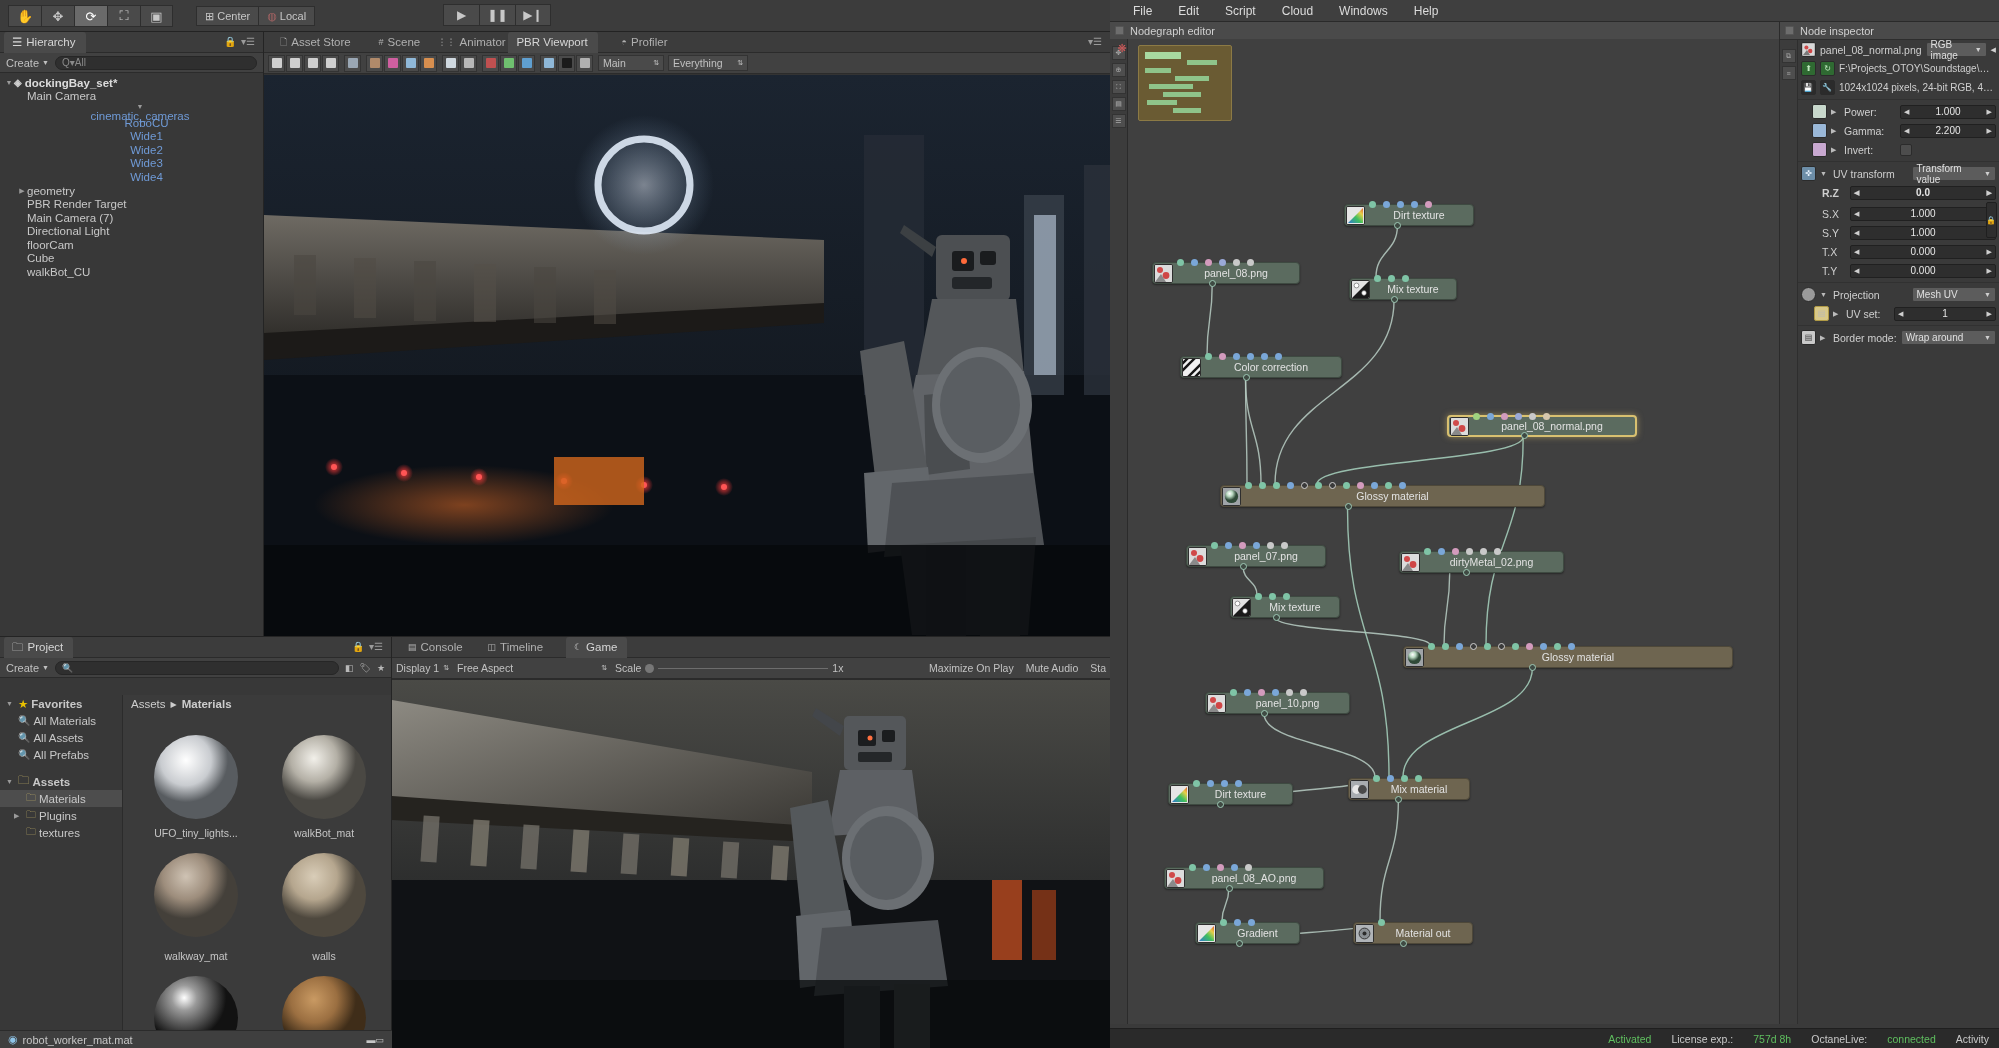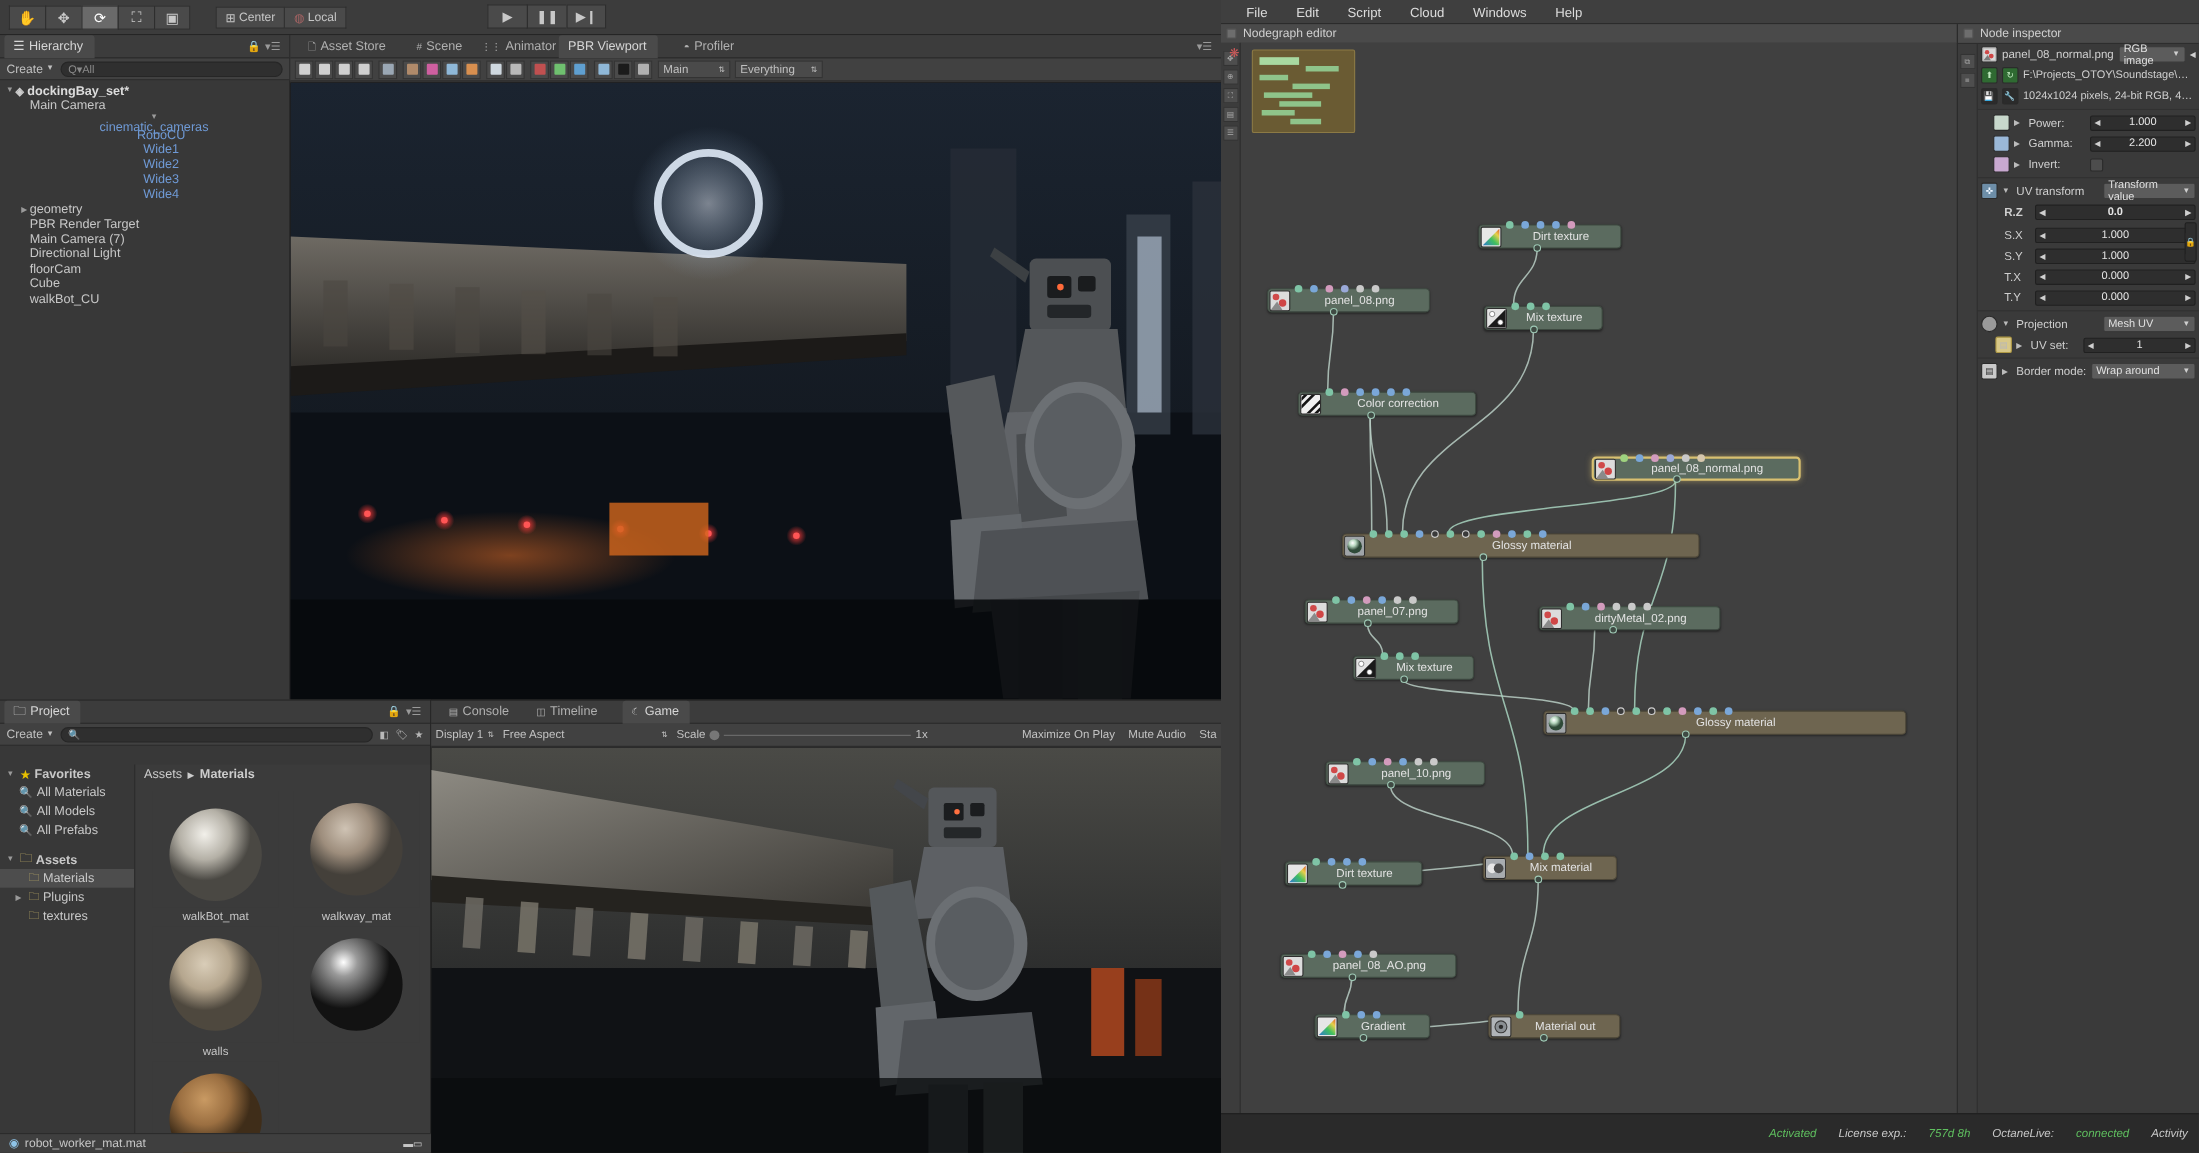--- a/index.html
+++ b/index.html
@@ -136,23 +136,23 @@
   .ispin { flex:1; height:14px; background:#2e2e2e; border:1px solid #202020; border-radius:2px;
     display:flex; align-items:center; justify-content:space-between; padding:0 3px;
     font-size:10px; color:#e6e6e6; }
   .ispin .v { flex:1; text-align:center; }
   .arrowc { color:#cfcfcf; font-size:7px; }
   .sectionline { border-top:1px solid #313131; margin:2px 0; }
   .itxt { font-size:10px; color:#cfcfcf; white-space:nowrap; overflow:hidden; text-overflow:ellipsis;}
   .tri { font-size:7px; color:#bbb; width:9px; }
   .cbox { width:12px; height:12px; background:#4d4d4d; border:1px solid #2b2b2b; border-radius:2px;}
 
-  .o-status { position:absolute; left:0; bottom:0; width:889px; height:36px; background:#2a2a2a;
+  .o-status { position:absolute; left:0; bottom:0; width:889px; height:20px; background:#2a2a2a;
     display:flex; align-items:center; justify-content:flex-end; gap:20px; padding-right:10px;
-    font-size:10.5px; color:#c9c9c9; border-top:1px solid #1f1f1f;font-style:italic; }
+    font-size:10.5px; color:#c9c9c9; border-top:1px solid #1f1f1f; }
   .green { color:#5fbf5f; }
   svg { display:block; }
 </style>
 </head>
 <body>
 
 <div id="root">
 
   <div id="unity">
 
@@ -480,21 +480,21 @@
           <span style="color:#e8c000;">★</span>
           <span style="font-weight:bold;">Favorites</span>
         </div>
         <div id="favList">
             <div class="pt-row" style="padding-left: 18px;">
               <span style="color: rgb(232, 192, 0); font-size: 10px;">🔍</span>
               <span>All Materials</span>
             </div>
             <div class="pt-row" style="padding-left: 18px;">
               <span style="color: rgb(232, 192, 0); font-size: 10px;">🔍</span>
-              <span>All Models</span>
+              <span>All Assets</span>
             </div>
             <div class="pt-row" style="padding-left: 18px;">
               <span style="color: rgb(232, 192, 0); font-size: 10px;">🔍</span>
               <span>All Prefabs</span>
             </div>
           </div>
         <div style="height:10px;"></div>
         <div class="pt-row">
           <span class="arw">▼</span>
           <span style="color:#c7b36a;">🗀</span>
@@ -519,20 +519,36 @@
           </div>
       </div>
 
       <div class="assets-pane">
         <div class="breadcrumb">
           <span>Assets</span>
           <span style="font-size:8px;">▶</span>
           <span style="font-weight:bold;">Materials</span>
         </div>
         <div class="grid" id="assetGrid">
+            <div class="gcell">
+              <div class="thumb">
+                <svg width="114" height="106" viewBox="0 0 114 106">
+                  <defs>
+                    <radialGradient id="t1" cx="38%" cy="30%">
+                      <stop offset="0%" stop-color="#ffffff"></stop>
+                      <stop offset="60%" stop-color="#c9ccd0"></stop>
+                      <stop offset="100%" stop-color="#585c60"></stop>
+                    </radialGradient>
+                  </defs>
+                  <rect width="114" height="106" fill="#3b3b3b"></rect>
+                  <circle cx="57" cy="58" r="42" fill="url(#t1)"></circle>
+                </svg>
+              </div>
+              <div class="gcaption">UFO_tiny_lights...</div>
+            </div>
             <div class="gcell">
               <div class="thumb">
                 <svg width="114" height="106" viewBox="0 0 114 106">
                   <defs>
                     <radialGradient id="t2" cx="38%" cy="28%">
                       <stop offset="0%" stop-color="#f2f0ea"></stop>
                       <stop offset="55%" stop-color="#b4b0a6"></stop>
                       <stop offset="100%" stop-color="#4a4843"></stop>
                     </radialGradient>
                   </defs>

